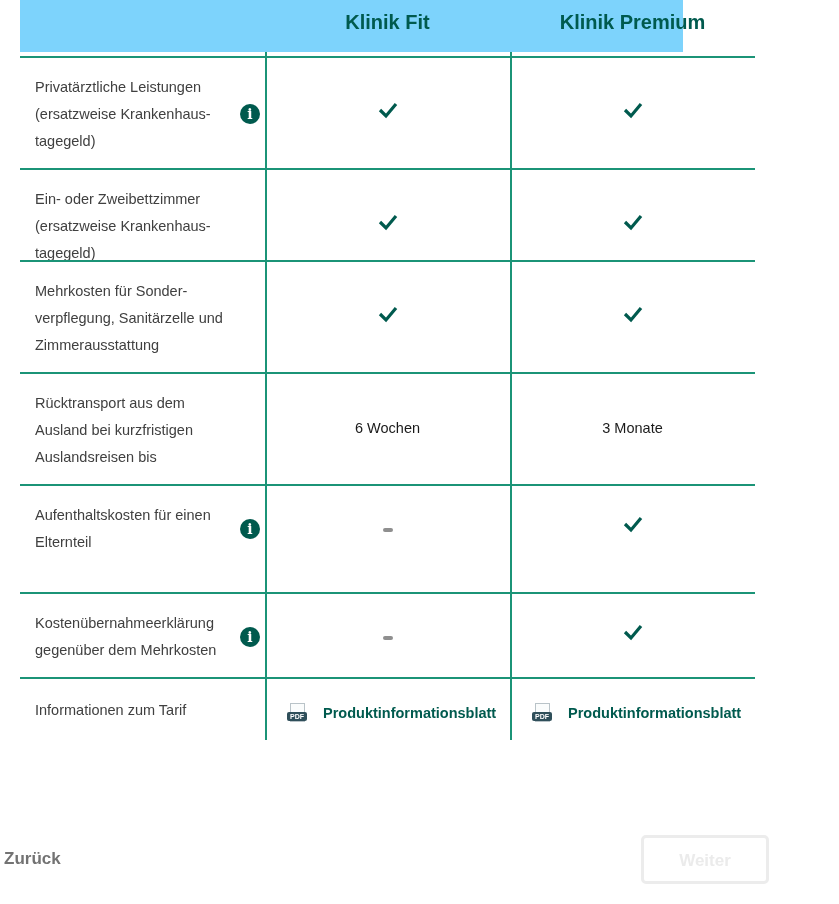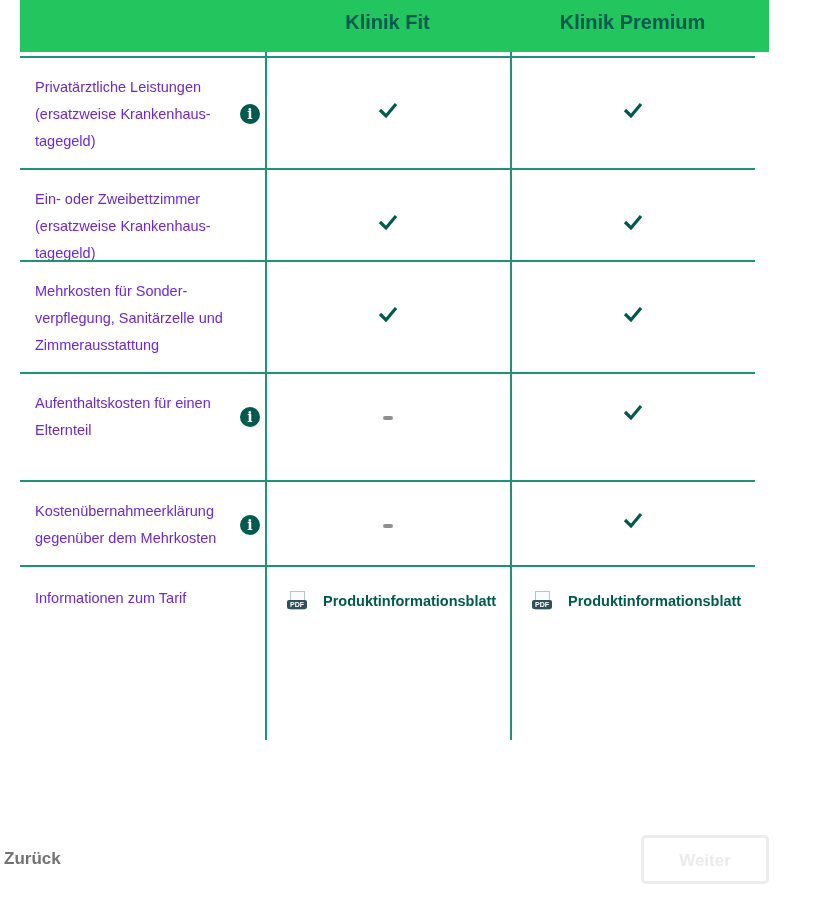--- a/index.html
+++ b/index.html
@@ -1,24 +1,24 @@
 <!DOCTYPE html>
 <html><head>
   <meta charset="utf-8">
   <style>
     html, body { margin:0; padding:0; background:#ffffff; }
     body { width:839px; height:904px; position:relative; overflow:hidden;
            font-family:"Liberation Sans", sans-serif; color:#1a1a1a; }
-    .header-band { position:absolute; left:20px; top:0; width:749px; height:52px; background:#22c55e; }
+    .header-band { position:absolute; left:20px; top:0; width:663px; height:52px; background:#7dd3fc; }
     .col-title { position:absolute; top:11px; width:245px; text-align:center;
                  font-weight:bold; font-size:20px; color:#005a4e; }
     .table { position:absolute; left:20px; top:56px; width:735px; }
     .row { position:relative; border-top:2px solid #1b9477; box-sizing:border-box; }
     .vline { position:absolute; top:52px; width:2px; background:#1b9477; height:688px; }
-    .label { position:absolute; left:15px; font-size:14.5px; line-height:27px; color:#6d28d9; }
+    .label { position:absolute; left:15px; font-size:14.5px; line-height:27px; color:#404040; }
     .info { position:absolute; left:220px; width:20px; height:20px; border-radius:50%;
             background:#005a4e; color:#fff; font-weight:bold; font-size:14px;
             text-align:center; line-height:20px; font-family:"DejaVu Serif", serif; }
     .cell { position:absolute; width:245px; text-align:center; font-size:14.5px; color:#1a1a1a; }
     .check { display:inline-block; width:22px; height:20px; }
     .dash { display:inline-block; width:10px; height:4px; background:#8f8f8f; border-radius:2px; }
     .pdf-link { position:absolute; display:flex; align-items:center; gap:14px;
                 font-weight:bold; font-size:14.5px; color:#005a4e; text-decoration:none; }
     .pdf-icon { position:relative; width:22px; height:20px; }
     .pdf-icon .page { position:absolute; left:3px; top:0; width:15px; height:19px;
@@ -93,20 +93,29 @@
           <path d="M3 10 L9 16 L19 4" stroke="#005a4e" stroke-width="3.2" fill="none"></path>
         </svg>
     </div>
     <div class="cell" style="left:490px;top:42px">
       <svg class="check" viewBox="0 0 22 20">
           <path d="M3 10 L9 16 L19 4" stroke="#005a4e" stroke-width="3.2" fill="none"></path>
         </svg>
     </div>
   </div>
 
+  <div class="row" style="height:112px">
+    <div class="label" style="top:16px">
+      <div>Rücktransport aus dem</div>
+        <div>Ausland bei kurzfristigen</div>
+        <div>Auslandsreisen bis</div>
+    </div>
+    <div class="cell" style="left:245px;top:46px">6 Wochen</div>
+    <div class="cell" style="left:490px;top:46px">3 Monate</div>
+  </div>
 
   <div class="row" style="height:108px">
     <div class="label" style="top:16px">
       <div>Aufenthaltskosten für einen</div>
         <div>Elternteil</div>
     </div>
     <div class="info" style="top:33px">i</div>
     <div class="cell" style="left:245px;top:33px">
       <span class="dash"></span>
     </div>

